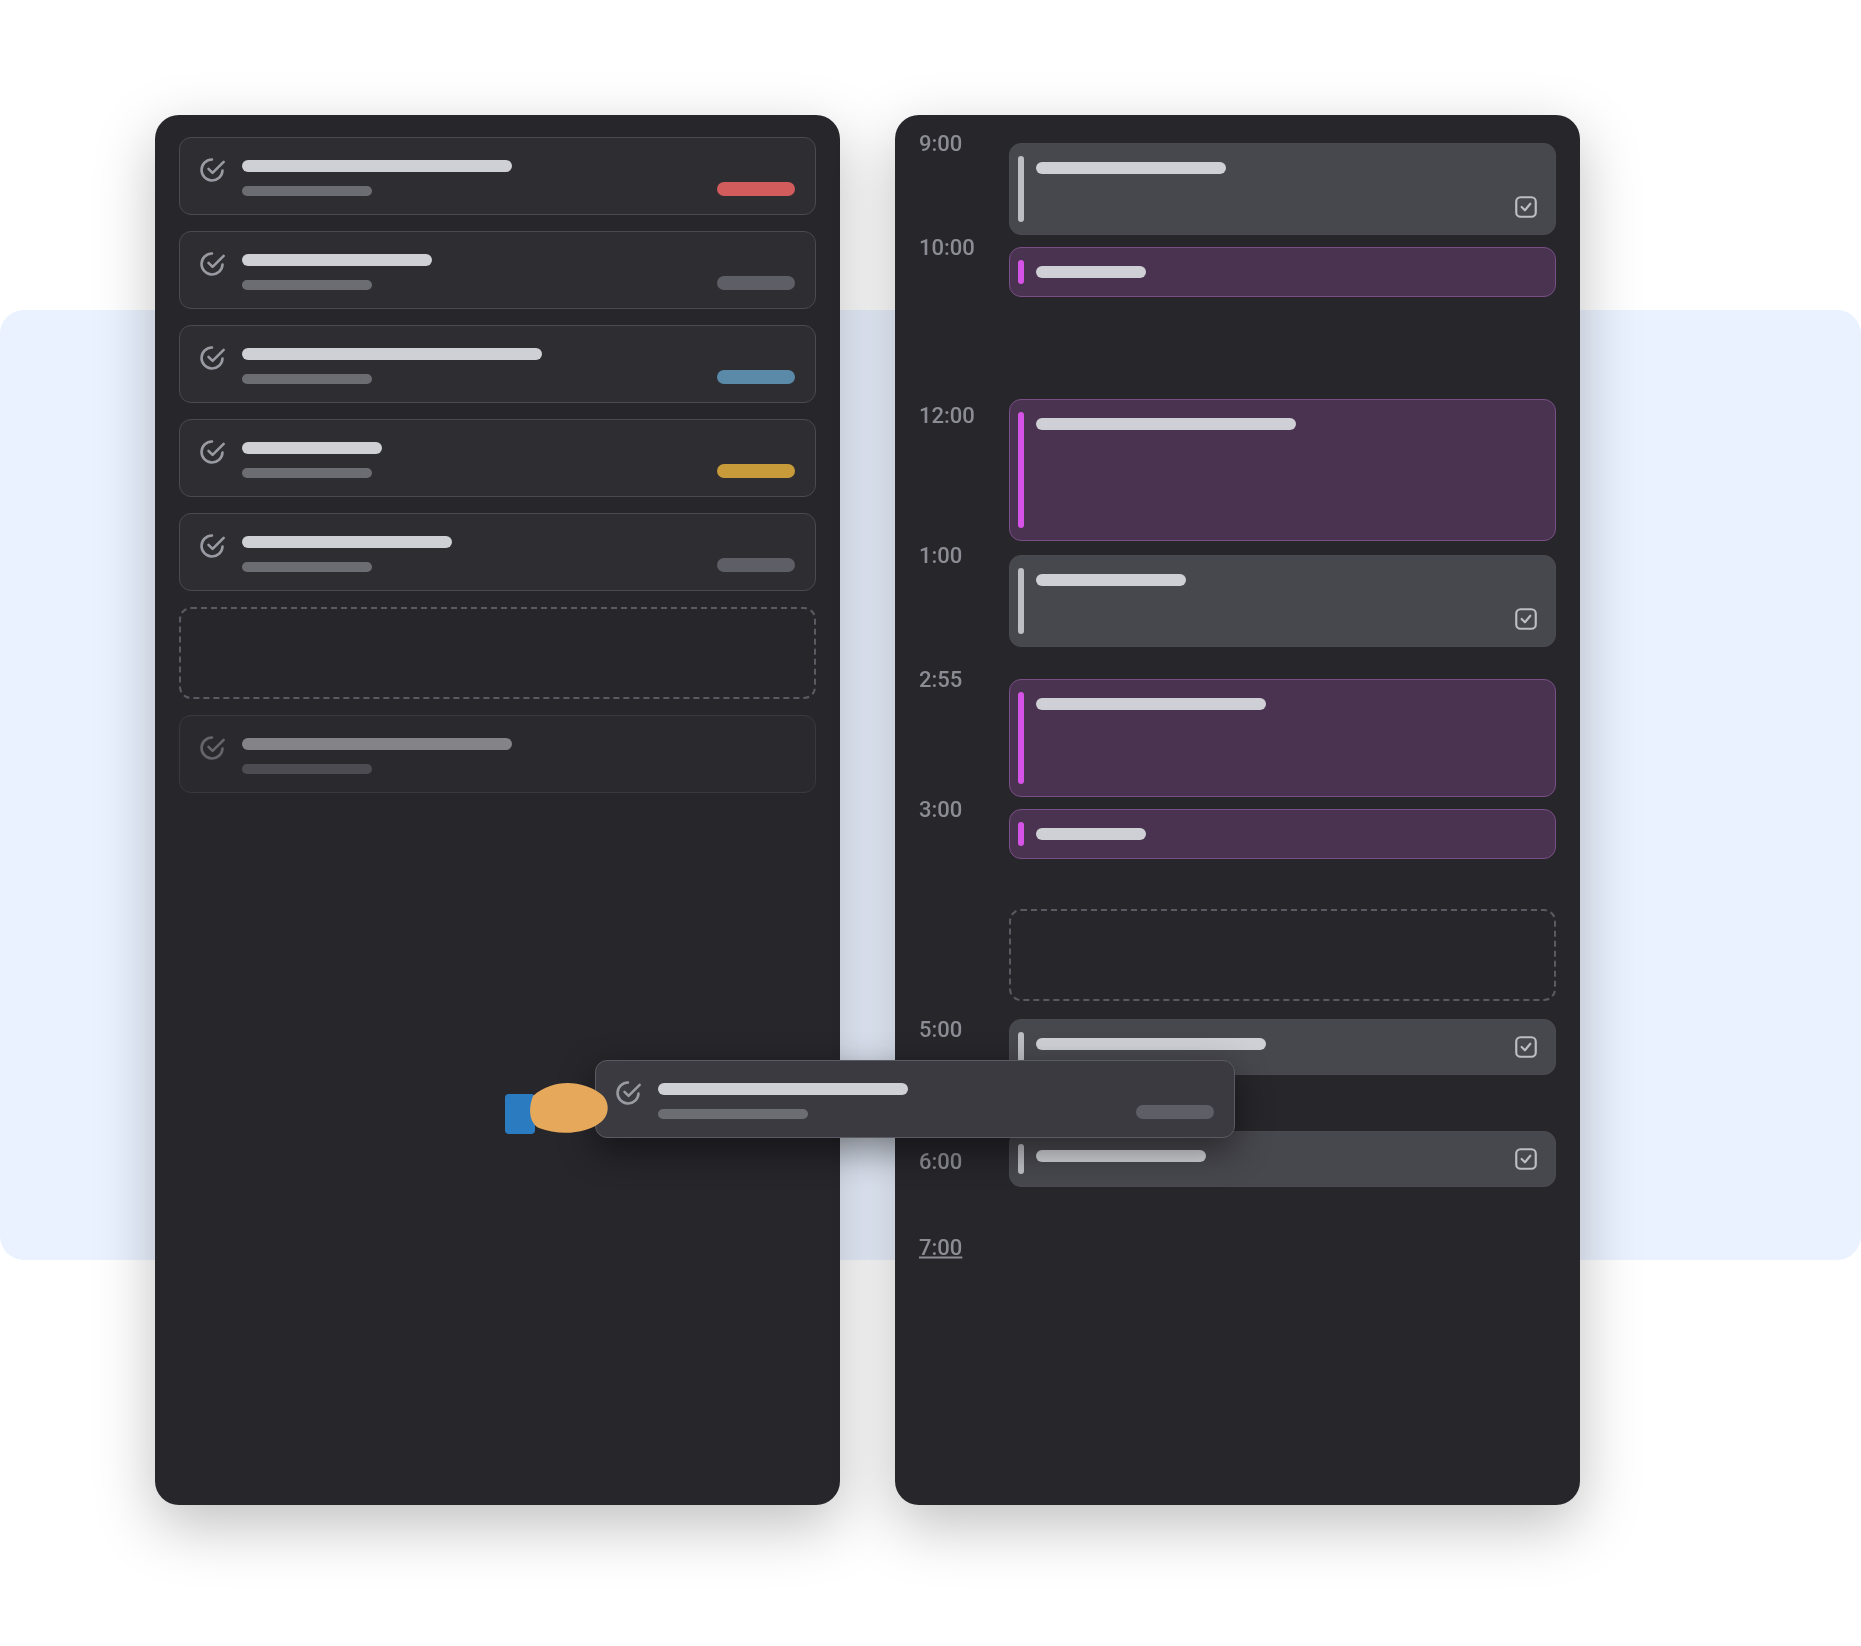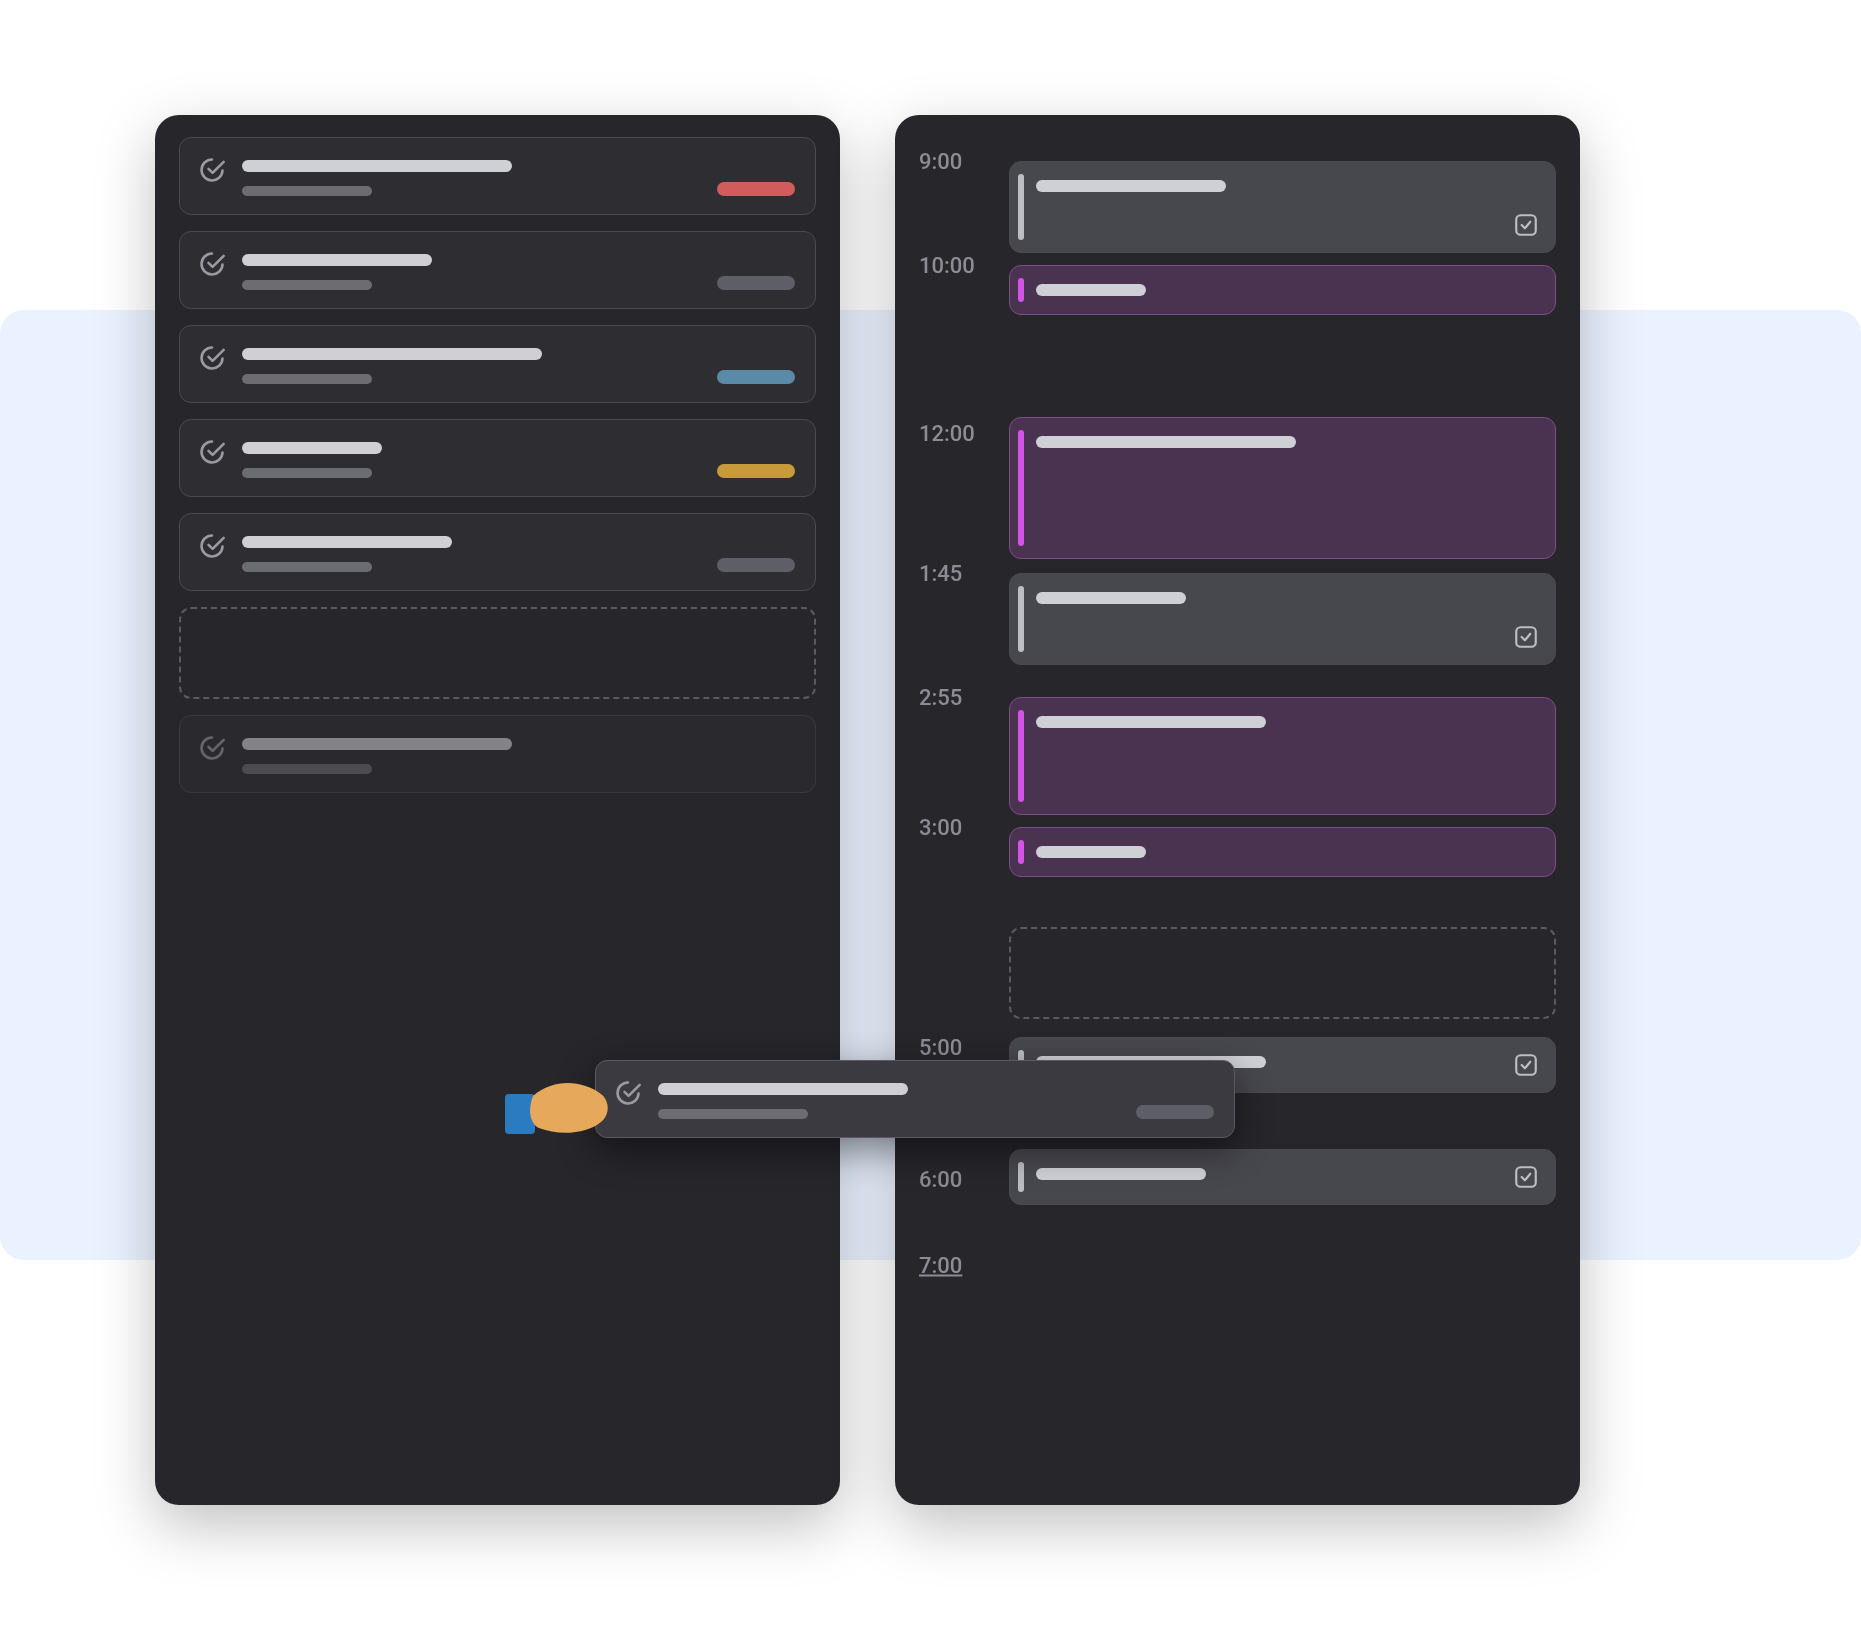--- a/index.html
+++ b/index.html
@@ -70,21 +70,21 @@
   .tag.blue { background: #5a8aa8; }
   .tag.gold { background: #c79a3a; }
   .drop-slot {
     border: 2px dashed #5a5a62;
     border-radius: 12px;
     height: 92px;
   }
 
   .schedule-body {
     position: relative;
-    padding: 22px 24px 0 24px;
+    padding: 4px 24px 0 24px;
   }
   .hour-col { position: relative; }
   .hour-label {
     position: absolute;
     left: 0;
     width: 70px;
     text-align: left;
     color: #8c8c94;
     font-size: 22px;
     font-weight: 500;
@@ -237,21 +237,21 @@
       </div>
     </div>
 </div>
 
 <div class="panel schedule">
   <div class="schedule-body">
     <div class="hour-col" id="hour-col" style="position:relative; height:1200px;">
         <div class="hour-label" style="top: 24px;">9:00</div>
         <div class="hour-label" style="top: 128px;">10:00</div>
         <div class="hour-label" style="top: 296px;">12:00</div>
-        <div class="hour-label" style="top: 436px;">1:45</div>
+        <div class="hour-label" style="top: 436px;">1:00</div>
         <div class="hour-label" style="top: 560px;">2:55</div>
         <div class="hour-label" style="top: 690px;">3:00</div>
         <div class="hour-label" style="top: 910px;">5:00</div>
         <div class="hour-label" style="top: 1022px; margin-top: 20px;">6:00</div>
         <div class="hour-label" style="top: 1128px; text-decoration: underline;">7:00</div>
         <div class="event-block gray" style="top: 24px; height: 92px;">
           <div class="accent"></div>
           <div class="event-title" style="width:190px"></div>
           <span class="event-check">
   <svg viewBox="0 0 24 24" fill="none" stroke="currentColor" stroke-width="2" stroke-linecap="round" stroke-linejoin="round">

